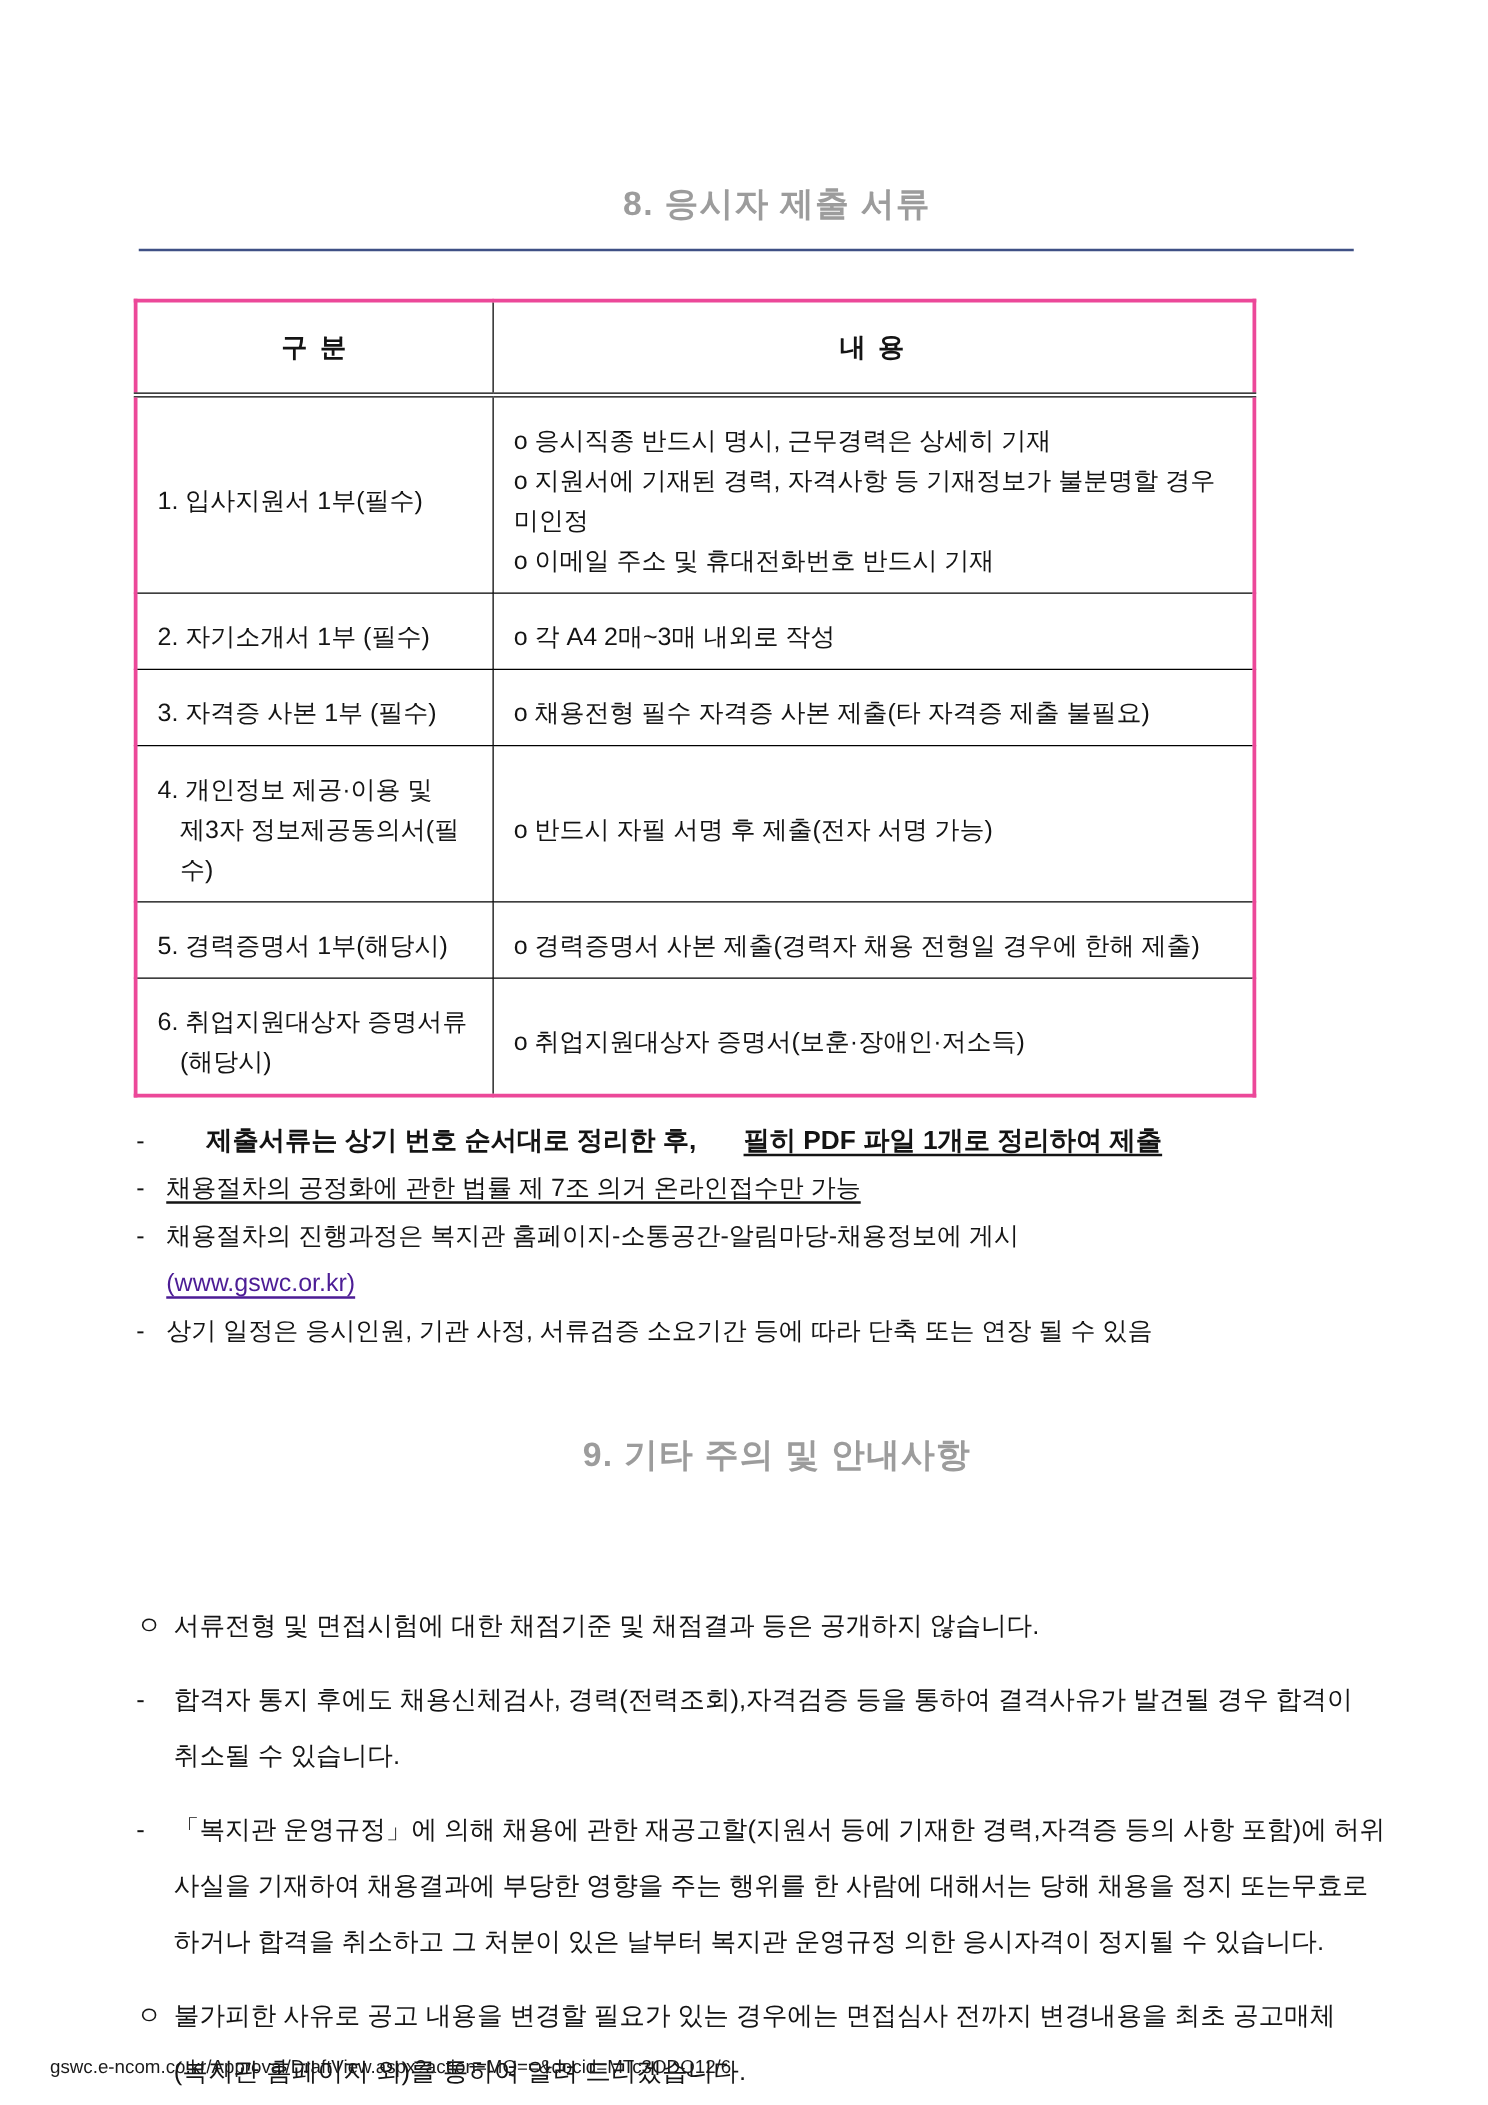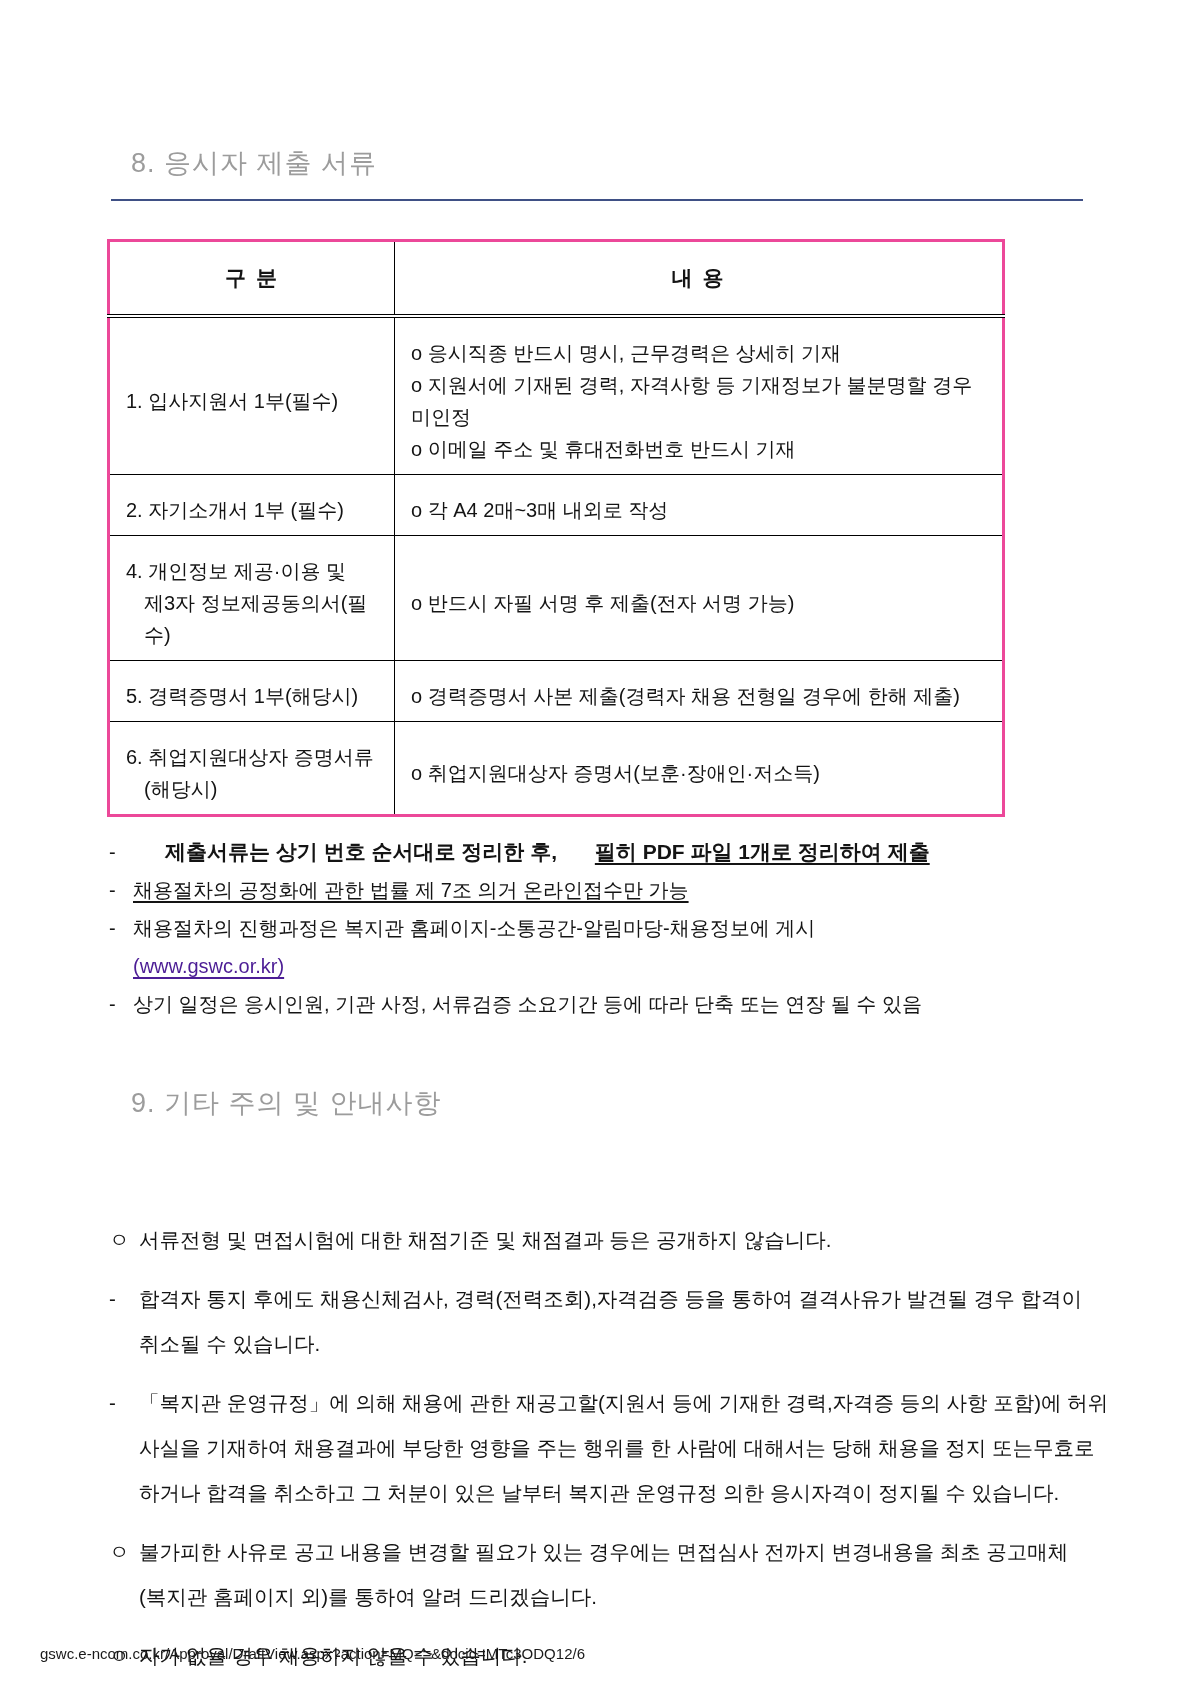--- a/index.html
+++ b/index.html
@@ -10,24 +10,25 @@
     background:#ffffff;
     overflow:hidden;
     font-family:"Liberation Sans","DejaVu Sans",sans-serif;
     color:#141414;
   }
   .content{padding:145px 78px 0 107px;}
 
   
   .sec-heading{
     font-size:27px;
-    font-weight:400;
+    font-weight:700;
     color:#9c9c9c;
     letter-spacing:1px;
     margin:0 0 0 24px;
+    text-align:center;
   }
   .sec-rule{
     width:972px;
     border:none;
     border-top:2px solid #3f5085;
     margin:18px 0 0 4px;
   }
 
   
   table.doc-table{
@@ -115,20 +116,28 @@
           <tr>
             <td class="cat-cell">
               <div class="line">2. 자기소개서 1부 (필수)</div>
             </td>
             <td class="content-cell">
               <div class="line">o  각 A4 2매~3매 내외로 작성</div>
             </td>
           </tr>
           <tr>
             <td class="cat-cell">
+              <div class="line">3. 자격증 사본 1부 (필수)</div>
+            </td>
+            <td class="content-cell">
+              <div class="line">o  채용전형 필수 자격증 사본 제출(타 자격증 제출 불필요)</div>
+            </td>
+          </tr>
+          <tr>
+            <td class="cat-cell">
               <div class="line">4. 개인정보 제공·이용 및</div>
               <div class="line cont">제3자 정보제공동의서(필수)</div>
             </td>
             <td class="content-cell">
               <div class="line">o  반드시 자필 서명 후 제출(전자 서명 가능)</div>
             </td>
           </tr>
           <tr>
             <td class="cat-cell">
               <div class="line">5. 경력증명서 1부(해당시)</div>

